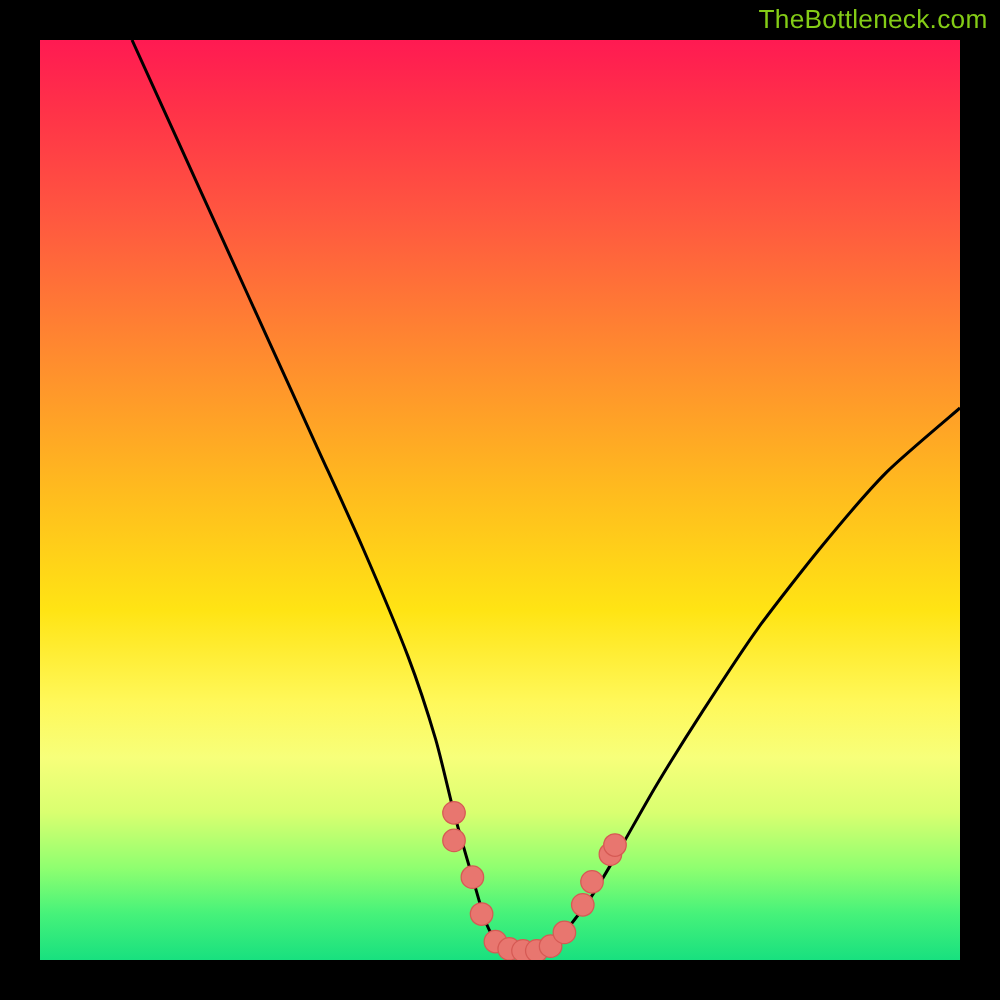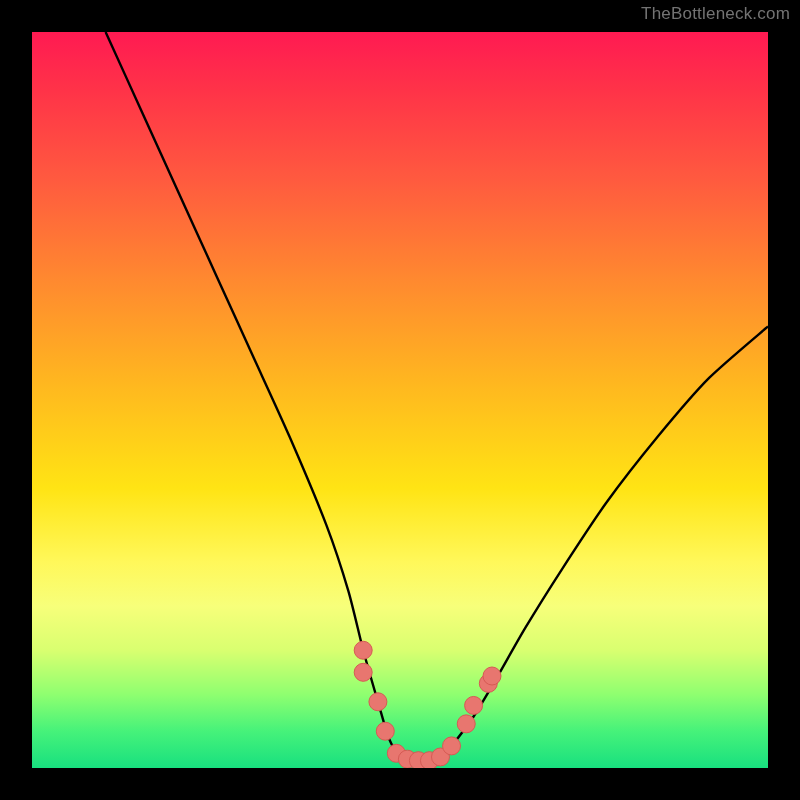--- a/index.html
+++ b/index.html
@@ -39,22 +39,22 @@
       #d9ff70 84%,
       #8fff70 90%,
       #46f27a 95%,
       #18e07f 100%
     );
   }
   .watermark {
     position: absolute;
     top: 4px;
     right: 10px;
-    color: #737373;
-    font-size: 17px;
+    color: #84cc16;
+    font-size: 21px;
     letter-spacing: 0.2px;
     font-weight: 400;
     user-select: none;
   }
   svg.curve {
     position: absolute;
     left: 0;
     top: 0;
     width: 736px;
     height: 736px;

